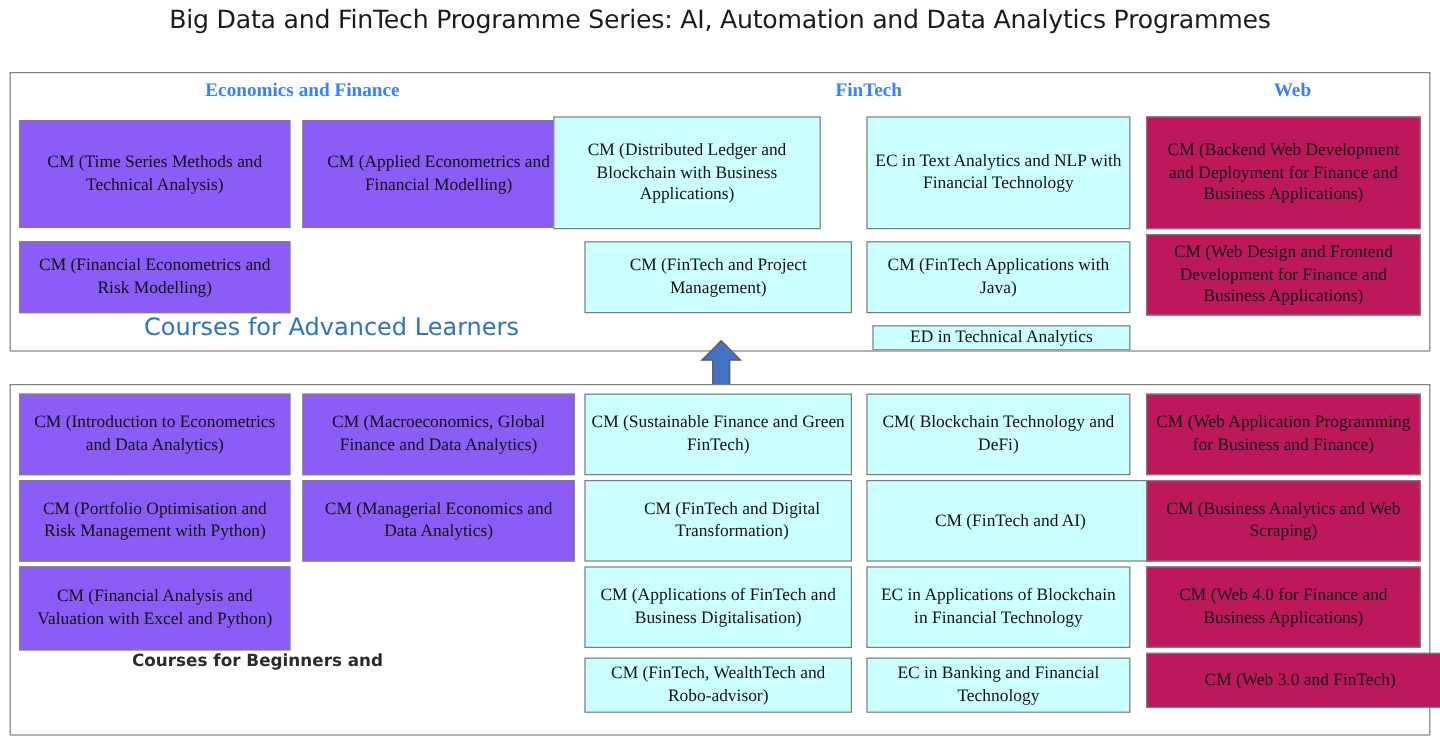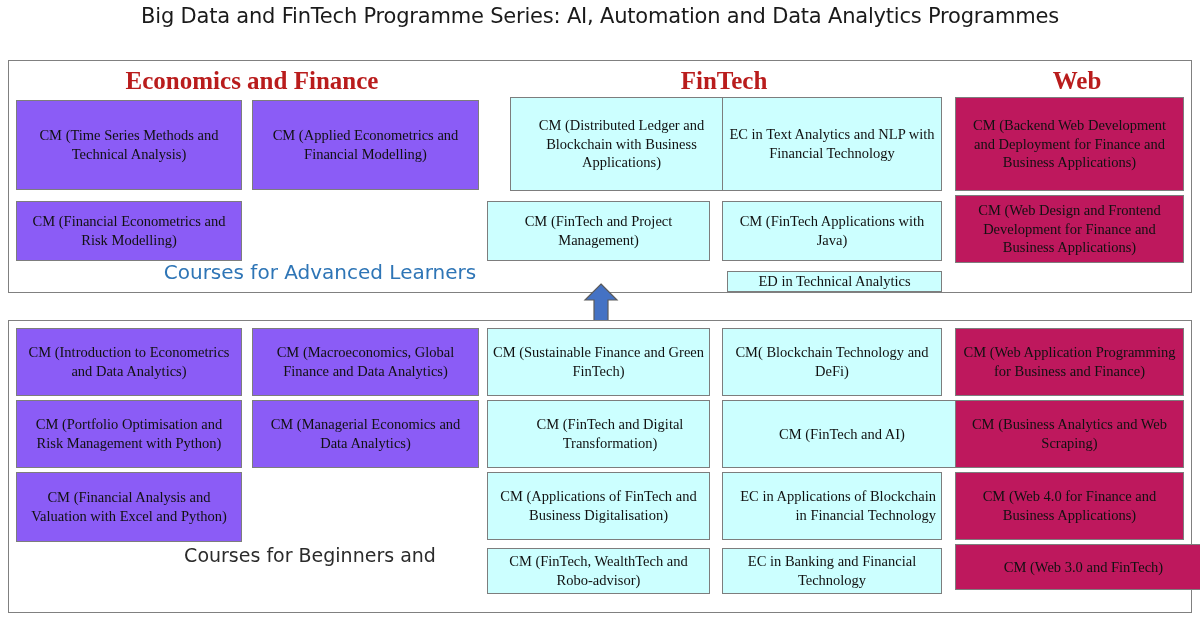--- a/index.html
+++ b/index.html
@@ -41,22 +41,22 @@
   }
   #panel-advanced { top: 60px; height: 233px; }
   #panel-beginner { top: 320px; height: 293px; }
 
   
   .col-header {
     position: absolute;
     text-align: center;
     font-family: "Liberation Serif", "DejaVu Serif", serif;
     font-weight: bold;
-    font-size: 25px;
-    color: #b91c1c;
+    font-size: 16px;
+    color: #3b82f6;
     top: 6px;
     white-space: nowrap;
   }
   #hdr-econ { left: 8px;   width: 470px; }
   #hdr-fintech { left: 480px; width: 470px; }
   #hdr-web  { left: 952px; width: 232px; }
 
   
   .box {
     position: absolute;
@@ -73,33 +73,33 @@
     padding: 2px 5px;
   }
   .green  { background: #8b5cf6; }
   .cyan   { background: #CCFFFF; }
   .purple { background: #be185d; }
 
   
   .caption {
     position: absolute;
     font-family: "DejaVu Sans", "Liberation Sans", sans-serif;
-    text-align: center;
   }
   #caption-advanced {
     left: 120px; top: 260px; width: 400px;
     font-size: 20px;
     color: #2E75B6;
     white-space: nowrap;
   }
   #caption-beginner {
     left: 110px; top: 543px; width: 400px;
-    font-size: 19px;
+    font-size: 14px;
     color: #2b2b2b;
     line-height: 1.28;
+    font-weight: bold;
   }
 
   
   #flow-arrow {
     position: absolute;
     left: 583px;
     top: 283px;
     width: 36px;
     height: 40px;
   }
@@ -113,21 +113,21 @@
   <div class="col-header" id="hdr-econ">Economics and Finance</div>
   <div class="col-header" id="hdr-fintech">FinTech</div>
   <div class="col-header" id="hdr-web">Web</div>
 </div>
 
 <div class="box green" style="left:16px; top:100px; width:226px; height:90px;">CM (Time Series Methods and Technical Analysis)</div>
 <div class="box green" style="left:16px; top:201px; width:226px; height:60px;">CM (Financial Econometrics and Risk Modelling)</div>
 
 <div class="box green" style="left:252px; top:100px; width:227px; height:90px;">CM (Applied Econometrics and Financial Modelling)</div>
 
-<div class="box cyan" style="left:510px; top:97px; width:223px; height:94px;">CM (Distributed Ledger and Blockchain with Business Applications)</div>
+<div class="box cyan" style="left:461px; top:97px; width:223px; height:94px;">CM (Distributed Ledger and Blockchain with Business Applications)</div>
 <div class="box cyan" style="left:487px; top:201px; width:223px; height:60px;">CM (FinTech and Project Management)</div>
 
 <div class="box cyan" style="left:722px; top:97px; width:220px; height:94px;">EC in Text Analytics and NLP with Financial Technology</div>
 <div class="box cyan" style="left:722px; top:201px; width:220px; height:60px;">CM (FinTech Applications with Java)</div>
 <div class="box cyan" style="left:727px; top:271px; width:215px; height:21px;">ED in Technical Analytics</div>
 
 <div class="box purple" style="left:955px; top:97px; width:229px; height:94px;">CM (Backend Web Development and Deployment for Finance and Business Applications)</div>
 <div class="box purple" style="left:955px; top:195px; width:229px; height:68px;">CM (Web Design and Frontend Development for Finance and Business Applications)</div>
 
 <div class="caption" id="caption-advanced">Courses for Advanced Learners</div>
@@ -145,21 +145,21 @@
 <div class="box green" style="left:252px; top:328px; width:227px; height:68px;">CM (Macroeconomics, Global Finance and Data Analytics)</div>
 <div class="box green" style="left:252px; top:400px; width:227px; height:68px;">CM (Managerial Economics and Data Analytics)</div>
 
 <div class="box cyan" style="left:487px; top:328px; width:223px; height:68px;">CM (Sustainable Finance and Green FinTech)</div>
 <div class="box cyan" style="left:487px; top:400px; width:223px; height:68px;padding-left:28px;">CM (FinTech and Digital Transformation)</div>
 <div class="box cyan" style="left:487px; top:472px; width:223px; height:68px;">CM (Applications of FinTech and Business Digitalisation)</div>
 <div class="box cyan" style="left:487px; top:548px; width:223px; height:46px;">CM (FinTech, WealthTech and Robo-advisor)</div>
 
 <div class="box cyan" style="left:722px; top:328px; width:220px; height:68px;">CM( Blockchain Technology and DeFi)</div>
 <div class="box cyan" style="left:722px; top:400px; width:240px; height:68px;">CM (FinTech and AI)</div>
-<div class="box cyan" style="left:722px; top:472px; width:220px; height:68px;text-align:right;">EC in Applications of Blockchain in Financial Technology</div>
+<div class="box cyan" style="left:722px; top:472px; width:220px; height:68px;">EC in Applications of Blockchain in Financial Technology</div>
 <div class="box cyan" style="left:722px; top:548px; width:220px; height:46px;">EC in Banking and Financial Technology</div>
 
 <div class="box purple" style="left:955px; top:328px; width:229px; height:68px;">CM (Web Application Programming for Business and Finance)</div>
 <div class="box purple" style="left:955px; top:400px; width:229px; height:68px;">CM (Business Analytics and Web Scraping)</div>
 <div class="box purple" style="left:955px; top:472px; width:229px; height:68px;">CM (Web 4.0 for Finance and Business Applications)</div>
 <div class="box purple" style="left:955px; top:544px; width:252px; height:46px;padding-left:10px;">CM (Web 3.0 and FinTech)</div>
 
 <div class="caption" id="caption-beginner">
   <div>Courses for Beginners and</div>
 </div>

